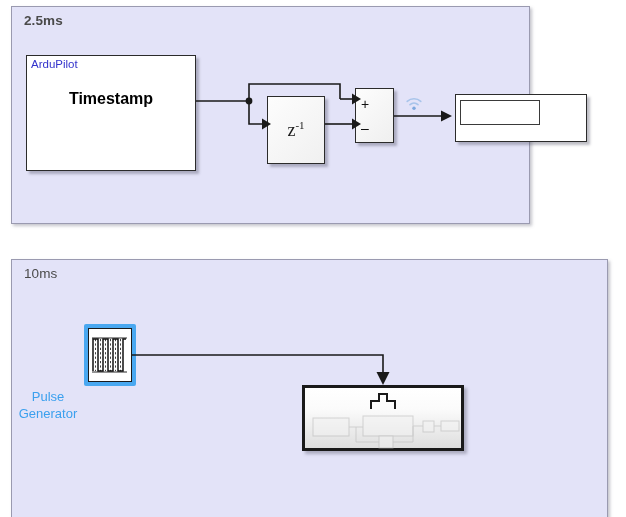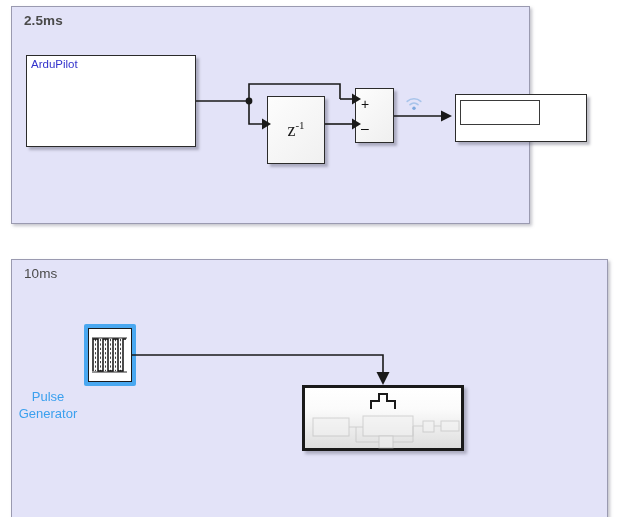--- a/index.html
+++ b/index.html
@@ -40,21 +40,21 @@
   .block {
     position: absolute;
     box-sizing: border-box;
     background: #ffffff;
     border: 1.6px solid #2b2b2b;
     box-shadow: 2.5px 2.5px 2.5px rgba(70,70,90,0.35);
   }
 
   
   #block-timestamp {
-    left: 26px; top: 55px; width: 170px; height: 92px;
+    left: 26px; top: 55px; width: 170px; height: 116px;
   }
   #block-timestamp .maskname {
     position: absolute;
     left: 4px; top: 2px;
     font-size: 11.5px;
     color: #3333cc;
     white-space: nowrap;
   }
   #block-timestamp .blocktext {
     position: absolute;
@@ -177,20 +177,21 @@
 </style>
 </head>
 <body>
 
 <div class="panel" id="panel-25ms">
   <div class="panel-label">2.5ms</div>
 </div>
 
 <div class="block" id="block-timestamp">
   <div class="maskname">ArduPilot</div>
+  <div class="blocktext">Timestamp</div>
 </div>
 
 <div class="block" id="block-delay">
   <div class="blocktext"><span>z</span><sup>-1</sup></div>
 </div>
 
 <div class="block" id="block-sum">
   <div class="sign plus">+</div>
   <div class="sign minus">–</div>
 </div>

